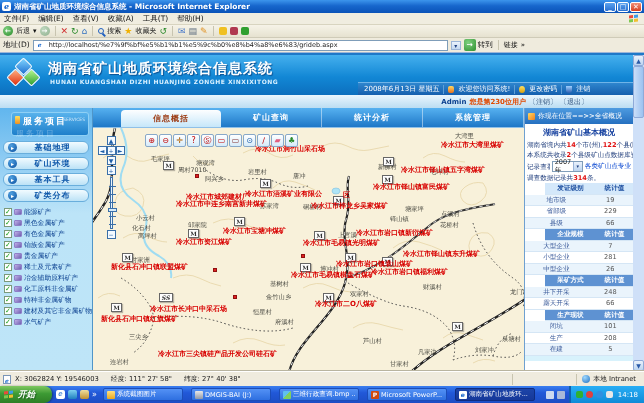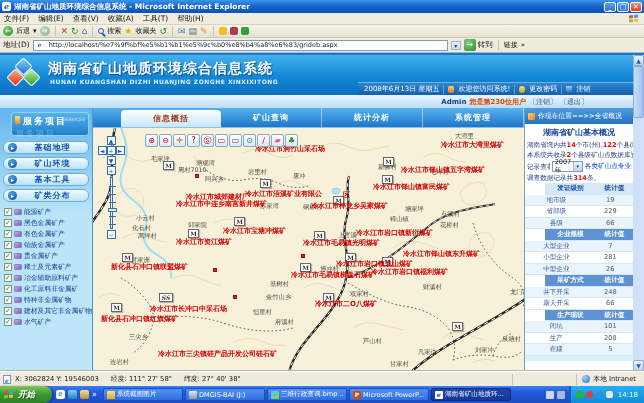--- a/index.html
+++ b/index.html
@@ -133,21 +133,21 @@
 .statusbar .fill{flex:1;}
 .scell{border-left:1px solid #C8C4B0;height:11px;display:flex;align-items:center;padding:0 5px;gap:3px;}
 .globe{width:8px;height:8px;border-radius:50%;background:radial-gradient(circle at 35% 30%,#9FD8FF,#2070C0);}
 
 
 .taskbar{position:absolute;left:0;top:386px;width:644px;height:17px;background:linear-gradient(180deg,#3A7EF0 0%,#2158D8 40%,#1C4DC4 100%);display:flex;align-items:center;}
 .start{height:17px;width:52px;border-radius:0 8px 8px 0;background:linear-gradient(180deg,#7FC860 0%,#3D9A34 45%,#2E7F26 100%);display:flex;align-items:center;gap:3px;padding:0 6px 0 4px;box-shadow:1px 0 2px rgba(0,0,0,.4);}
 .start .stxt{color:#fff;font-weight:bold;font-style:italic;font-size:8.5px;text-shadow:1px 1px 1px #1F5F1F;}
 .ql{display:flex;align-items:center;gap:3px;padding:0 4px;color:#fff;}
 .qli{width:9px;height:9px;border-radius:2px;text-align:center;line-height:9px;font-size:7px;color:#fff;}
-.tasks{display:flex;align-items:center;gap:2px;flex:1;height:17px;padding:2px 2px;}
+.tasks{display:flex;align-items:center;gap:8px;flex:1;height:17px;padding:2px 2px;}
 .task{flex:0 0 80px;height:13px;border-radius:2px;background:linear-gradient(180deg,#5391F5,#2E6FE0);border:1px solid #1C4DB8;display:flex;align-items:center;gap:2px;padding:0 3px;overflow:hidden;}
 .task.tact{background:linear-gradient(180deg,#1C44A8,#16389A);border-color:#0F2C80;}
 .ttxt{color:#fff;font-size:6.6px;white-space:nowrap;overflow:hidden;}
 .tic{width:8px;height:8px;flex:0 0 auto;border-radius:1px;font-size:6px;line-height:8px;text-align:center;color:#fff;font-weight:bold;}
 .tic.folder{background:linear-gradient(180deg,#FFE080,#E8A820);}
 .tic.drive{background:linear-gradient(180deg,#E8E8E8,#9098A8);}
 .tic.image{background:linear-gradient(135deg,#60C0F0 50%,#80D060 50%);}
 .tic.powerpoint{background:#D04A10;}
 .tic.ie{background:#fff;color:#1766CC;font-style:italic;}
 .minis{display:flex;gap:3px;margin-right:4px;}

